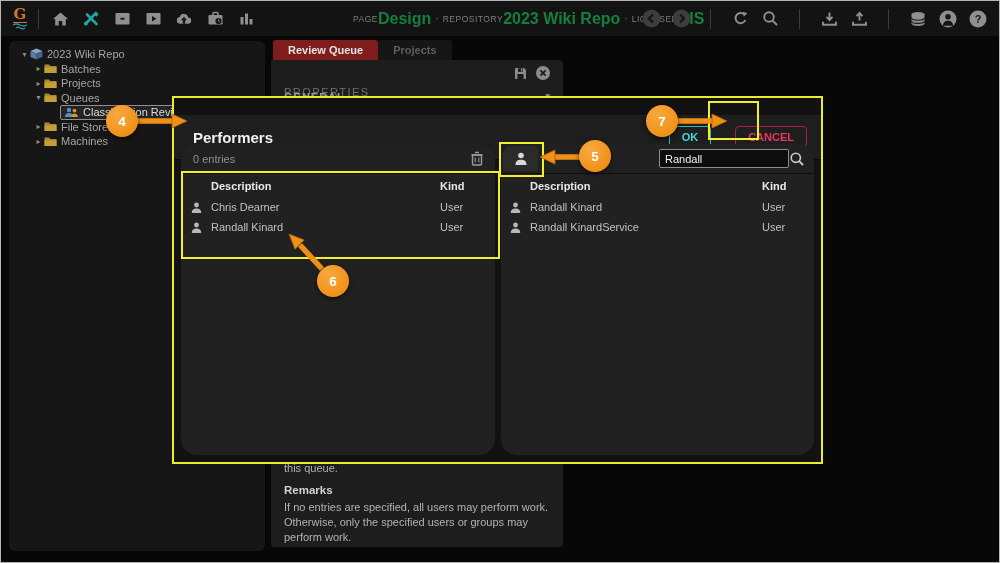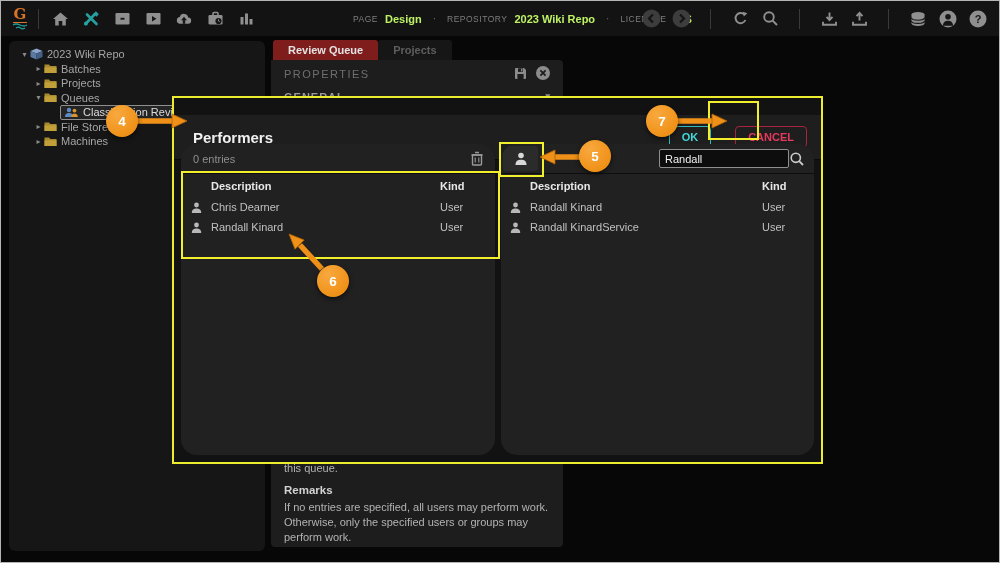--- a/index.html
+++ b/index.html
@@ -12,44 +12,44 @@
       background-size:22px 22px;}
   
   .topbar{position:absolute;left:0;top:0;width:998px;height:35px;background:#131313;
           display:flex;align-items:center;}
   .logo{margin-left:11px;display:flex;flex-direction:column;align-items:center;line-height:1;}
   .logo-g{font-family:"DejaVu Serif",serif;font-size:15px;font-weight:bold;color:#d8742a;
           border-bottom:1px solid #d8742a;padding:0 1px;}
   .tb-sep{width:1px;height:20px;background:#3a3a3a;margin:0 10px;}
   .tb-icons{display:flex;align-items:center;gap:9px;}
   .tb-ic{display:flex;align-items:center;justify-content:center;width:22px;height:22px;cursor:pointer;}
-  .tb-meta{position:absolute;left:352px;top:0;height:35px;display:flex;align-items:center;gap:7px;}
+  .tb-meta{position:absolute;left:352px;top:0;height:35px;display:flex;align-items:center;}
   .meta-label{font-size:8.5px;color:#7d7d7d;letter-spacing:0.5px;}
-  .meta-value{font-size:11px;font-weight:bold;color:#bef264;}
+  .meta-value{font-size:16px;font-weight:bold;color:#15803d;}
   .meta-dot{font-size:10px;color:#6e6e6e;margin:0 4px;}
   .tb-right{position:absolute;right:10px;top:0;height:35px;display:flex;align-items:center;gap:8px;}
   
   .sidebar{position:absolute;left:8px;top:40px;width:256px;height:510px;background:#161616;border-radius:6px;}
   .tree{padding-top:6px;}
   .trow{display:flex;align-items:center;height:14.5px;font-size:11px;color:#a6a6a6;cursor:pointer;}
   .texp{width:11px;text-align:center;font-size:8px;color:#8a8a8a;flex:0 0 11px;}
   .trow .lab{margin-left:4px;white-space:nowrap;}
   .lvl0{padding-left:10px;} .lvl1{padding-left:24px;} .lvl2{padding-left:40px;}
   .sel-box{display:flex;align-items:center;background:#242424;border:1px solid #8f8f8f;
            border-radius:2px;padding:0 6px 0 3px;height:13px;}
   .sel-box .lab{color:#dcdcdc;}
   
   .tabs{position:absolute;left:272px;top:39px;display:flex;z-index:2;}
   .tab{height:20px;display:flex;align-items:center;padding:0 15px;font-size:11px;font-weight:bold;
        border-radius:3px 3px 0 0;cursor:pointer;}
   .tab.active{background:#7f1d1d;color:#e3e3e3;}
   .tab.inactive{background:#161616;color:#5e5e5e;}
   .mainpanel{position:absolute;left:270px;top:59px;width:292px;height:487px;background:#1d1d1d;
              border-radius:0 4px 4px 4px;}
-  .props-row{position:absolute;left:13px;top:8px;font-size:11px;color:#6f6f6f;letter-spacing:1.5px;}
+  .props-row{position:absolute;left:13px;top:26px;font-size:11px;color:#6f6f6f;letter-spacing:1.5px;}
   .props-icons{position:absolute;right:12px;top:5px;display:flex;gap:7px;align-items:center;}
   .general-row{position:absolute;left:13px;right:12px;top:31px;display:flex;justify-content:space-between;
                font-size:11px;font-weight:bold;color:#9a9a9a;letter-spacing:1px;}
   .general-caret{font-size:9px;color:#8a8a8a;}
   .footer-clip{position:absolute;left:13px;top:402px;font-size:11px;color:#b3b3b3;}
   .footer-remarks{position:absolute;left:13px;top:424px;font-size:11.5px;font-weight:bold;color:#d2d2d2;}
   .footer-body{position:absolute;left:13px;top:440px;width:284px;font-size:11px;line-height:15px;color:#b3b3b3;}
   
   .modal{position:absolute;left:171px;top:95px;width:651px;height:368px;box-sizing:border-box;
          border:2px solid #ecec2c;background:#121212;z-index:10;}

